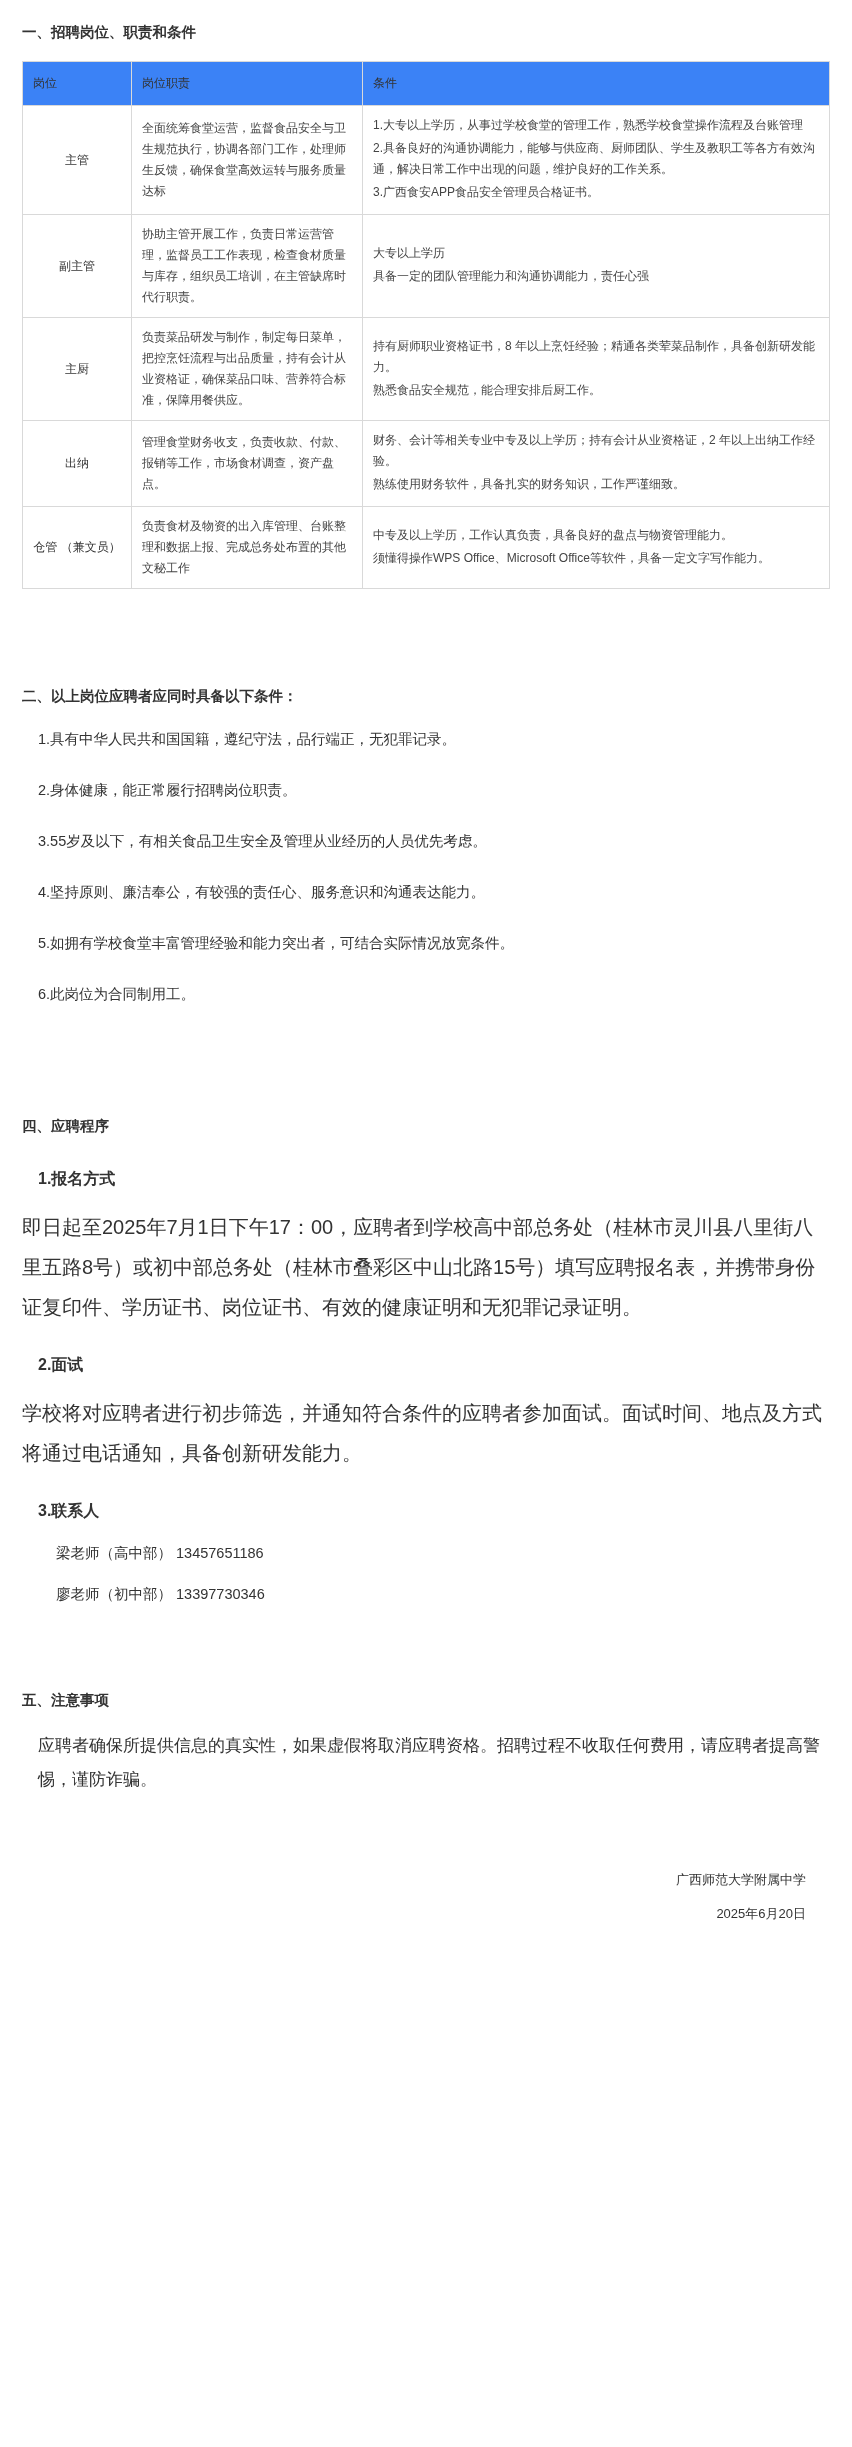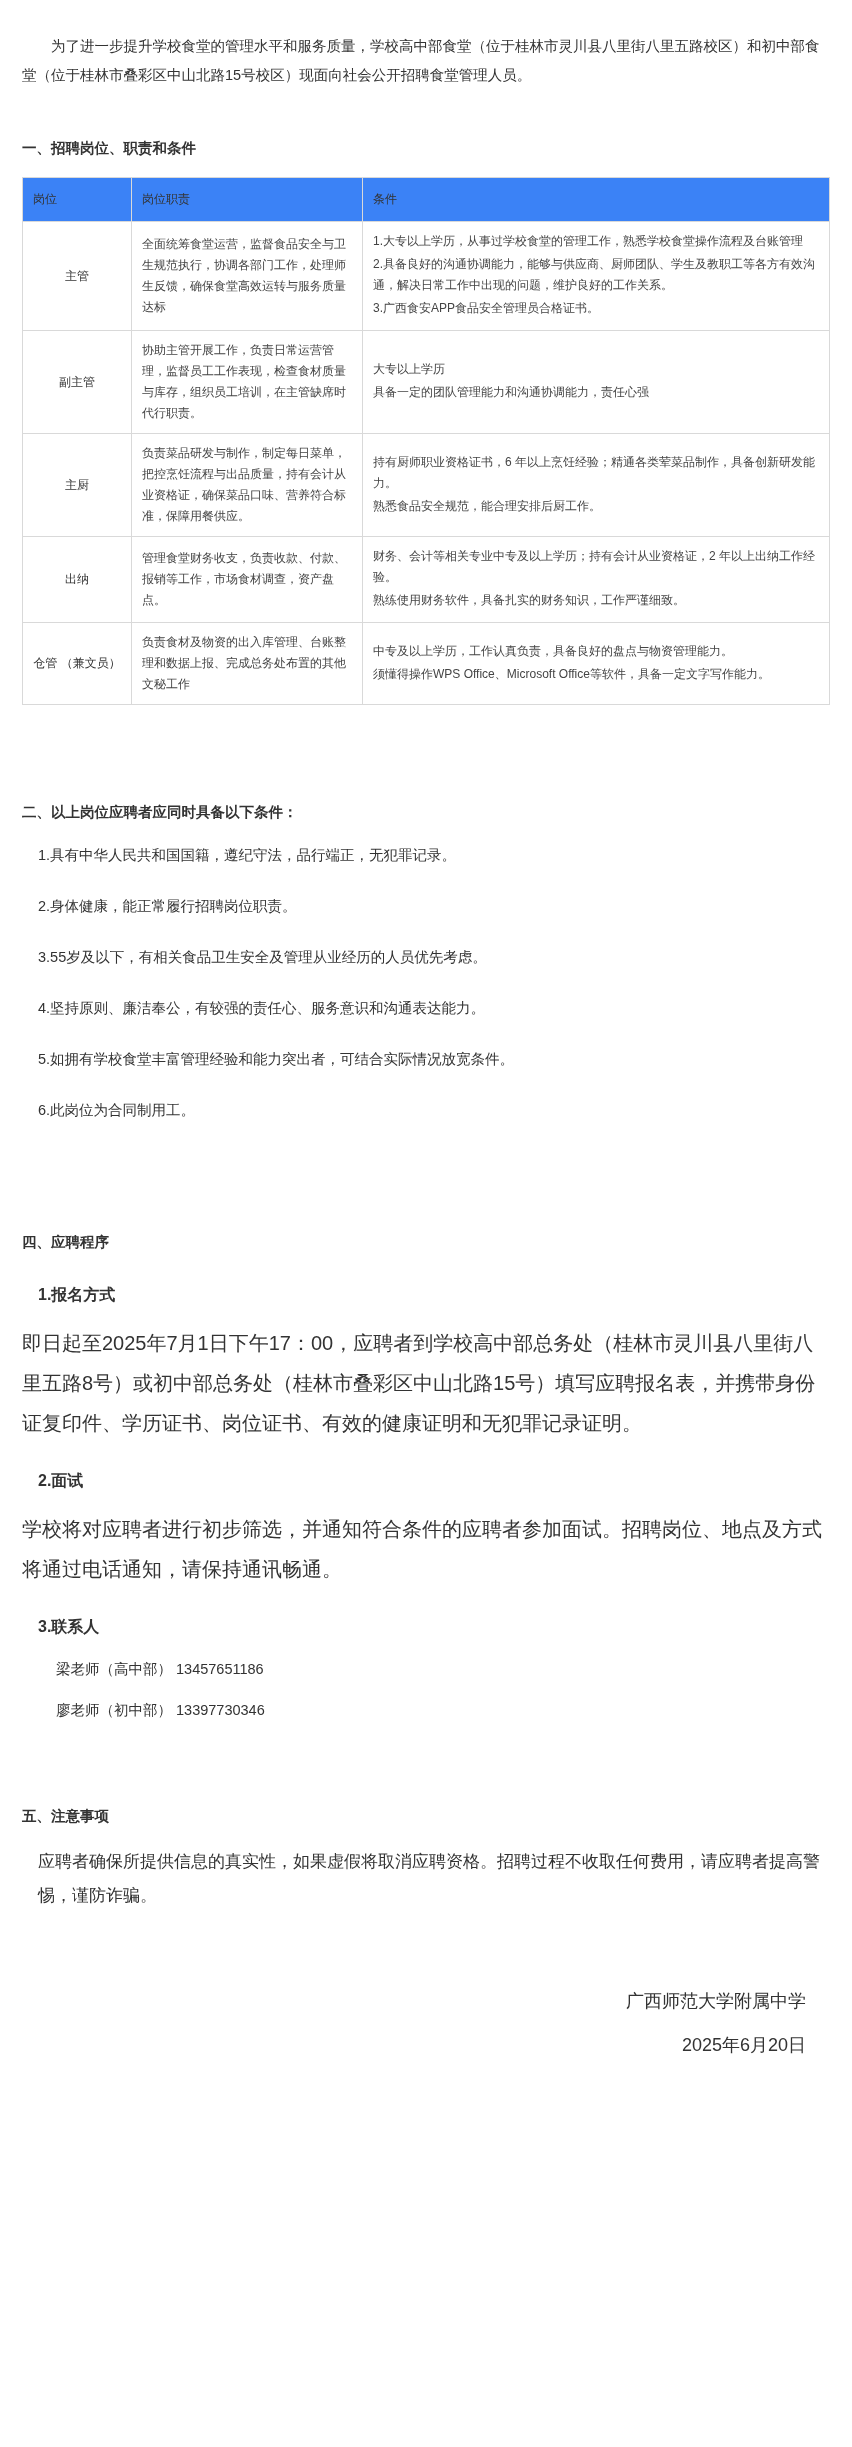--- a/index.html
+++ b/index.html
@@ -110,37 +110,36 @@
     margin: 0 0 12px 0;
   }
   .notice-para {
     font-size: 17px;
     line-height: 2.0;
     margin: 14px 0 0 0;
     padding-left: 16px;
   }
   .signature {
     text-align: right;
-    font-size: 18px;
+    font-size: 13px;
     line-height: 2.0;
     margin-top: 70px;
     padding-right: 24px;
   }
   .signature .date {
     margin-top: 8px;
   }
   .spacer-lg { height: 42px; }
   .spacer-md { height: 26px; }
 </style>
 </head>
 <body>
 
 <div class="page">
 
-  <p class="intro">为了进一步提升学校食堂的管理水平和服务质量，学校高中部食堂（位于桂林市灵川县八里街八里五路校区）和初中部食堂（位于桂林市叠彩区中山北路15号校区）现面向社会公开招聘食堂管理人员。</p>
 
   <div class="section-block">
     <h3 class="section-heading">一、招聘岗位、职责和条件</h3>
 
     <table class="jobs">
       <thead>
         <tr>
           <th class="col-post">岗位</th>
           <th class="col-duty">岗位职责</th>
           <th>条件</th>
@@ -166,21 +165,21 @@
               <li>大专以上学历</li>
               <li>具备一定的团队管理能力和沟通协调能力，责任心强</li>
             </ul>
           </td>
         </tr>
         <tr>
           <td class="col-post">主厨</td>
           <td class="col-duty">负责菜品研发与制作，制定每日菜单，把控烹饪流程与出品质量，持有会计从业资格证，确保菜品口味、营养符合标准，保障用餐供应。</td>
           <td class="col-req">
             <ul class="req-list">
-              <li>持有厨师职业资格证书，6 年以上烹饪经验；精通各类荤菜品制作，具备创新研发能力。</li>
+              <li>持有厨师职业资格证书，8 年以上烹饪经验；精通各类荤菜品制作，具备创新研发能力。</li>
               <li>熟悉食品安全规范，能合理安排后厨工作。</li>
             </ul>
           </td>
         </tr>
         <tr>
           <td class="col-post">出纳</td>
           <td class="col-duty">管理食堂财务收支，负责收款、付款、报销等工作，市场食材调查，资产盘点。</td>
           <td class="col-req">
             <ul class="req-list">
               <li>财务、会计等相关专业中专及以上学历；持有会计从业资格证，2 年以上出纳工作经验。</li>
@@ -221,21 +220,21 @@
 
   <div class="spacer-md"></div>
 
   <div class="section-block">
     <h3 class="section-heading">四、应聘程序</h3>
 
     <h4 class="sub-heading">1.报名方式</h4>
     <p class="para">即日起至2025年7月1日下午17：00，应聘者到学校高中部总务处（桂林市灵川县八里街八里五路8号）或初中部总务处（桂林市叠彩区中山北路15号）填写应聘报名表，并携带身份证复印件、学历证书、岗位证书、有效的健康证明和无犯罪记录证明。</p>
 
     <h4 class="sub-heading">2.面试</h4>
-    <p class="para">学校将对应聘者进行初步筛选，并通知符合条件的应聘者参加面试。招聘岗位、地点及方式将通过电话通知，请保持通讯畅通。</p>
+    <p class="para">学校将对应聘者进行初步筛选，并通知符合条件的应聘者参加面试。面试时间、地点及方式将通过电话通知，具备创新研发能力。</p>
 
     <h4 class="sub-heading">3.联系人</h4>
     <p class="contact-line">梁老师（高中部）  13457651186</p>
     <p class="contact-line">廖老师（初中部）  13397730346</p>
   </div>
 
   <div class="spacer-md"></div>
 
   <div class="section-block">
     <h3 class="section-heading">五、注意事项</h3>

